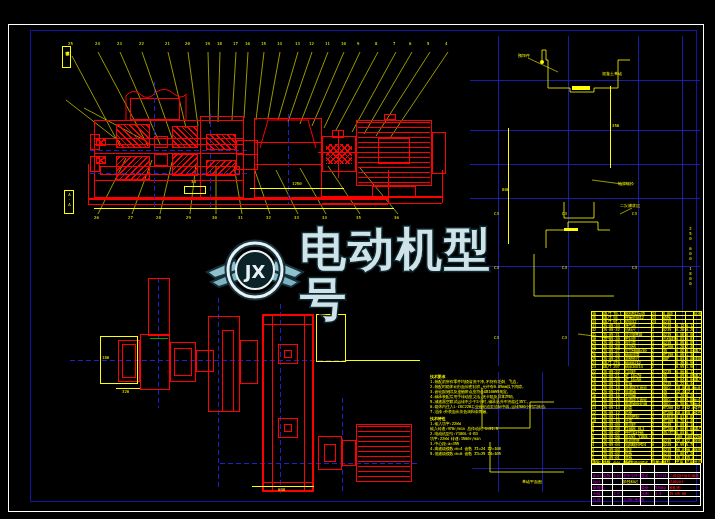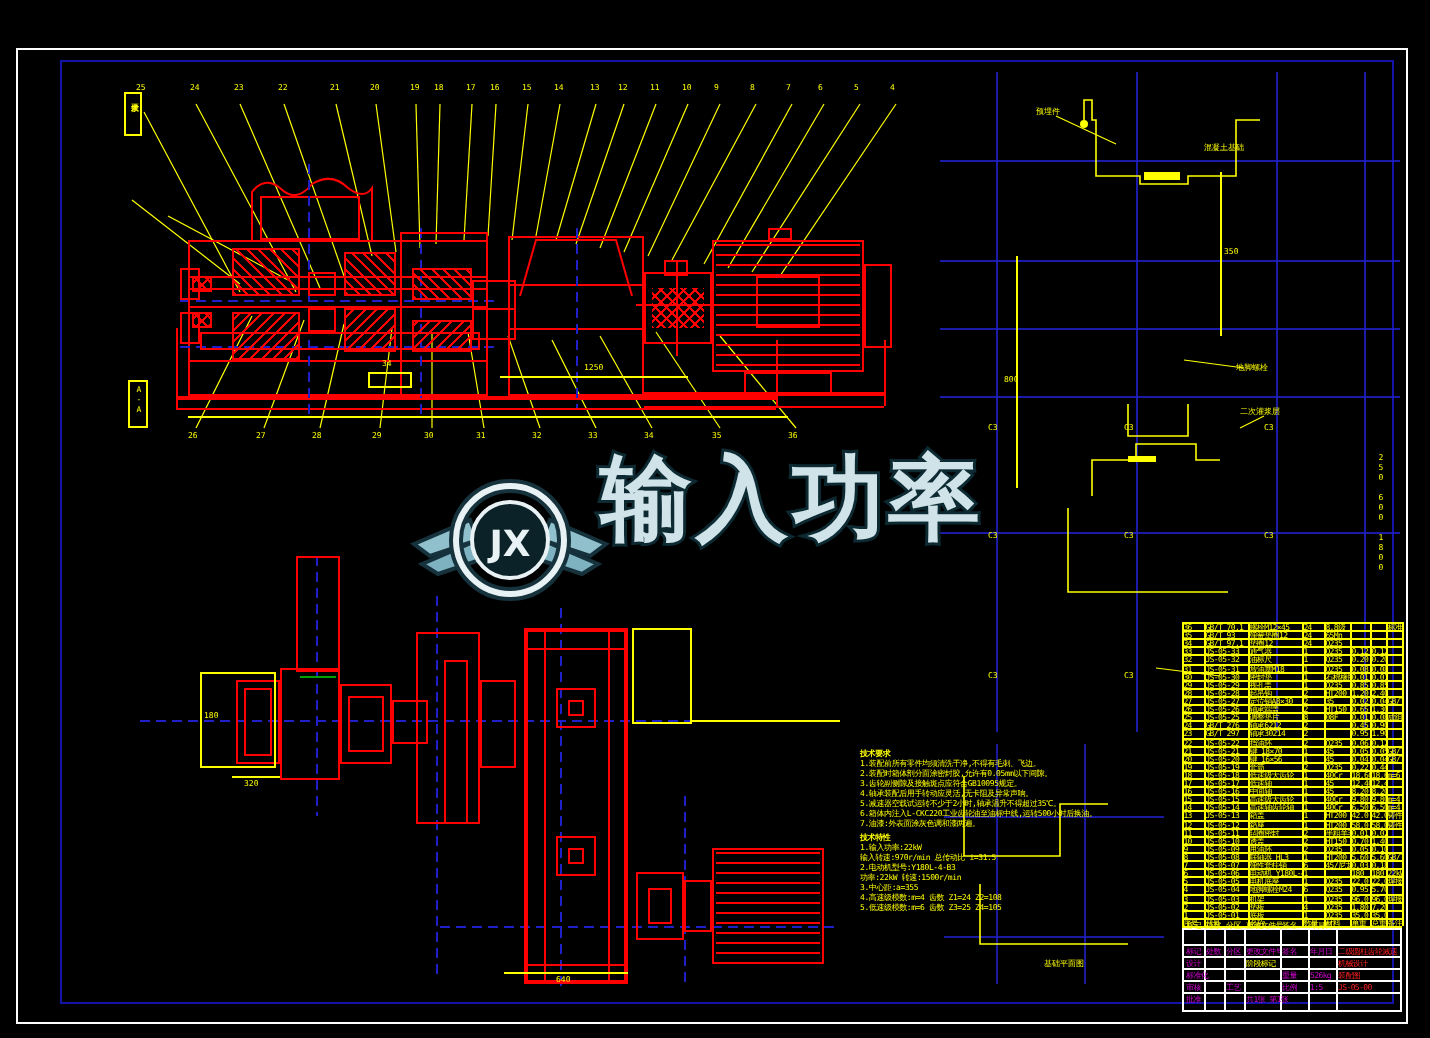--- a/index.html
+++ b/index.html
@@ -760,16 +760,16 @@
         <path d="M6 56 L34 44 L38 53 L14 61 Z" fill="#7fb2c0" stroke="#16323c" stroke-width="2"></path>
         <path d="M98 46 L70 34 L66 44 L90 52 Z" fill="#8fc0cc" stroke="#16323c" stroke-width="2"></path>
         <path d="M94 56 L66 44 L62 53 L86 61 Z" fill="#7fb2c0" stroke="#16323c" stroke-width="2"></path>
 
         <circle cx="50" cy="44" r="27" fill="none" stroke="#16323c" stroke-width="7"></circle>
         <circle cx="50" cy="44" r="27" fill="none" stroke="#e8f2f5" stroke-width="3"></circle>
         <circle cx="50" cy="44" r="19" fill="#0c2229" stroke="#e8f2f5" stroke-width="2"></circle>
         <text x="50" y="52" font-family="DejaVu Sans, sans-serif" font-size="18" font-weight="bold" fill="#e8f2f5" text-anchor="middle">JX</text>
       </g>
     </svg>
-    <div id="wm-text">输入功率</div>
+    <div id="wm-text">电动机型号</div>
   </div>
 
 </div>
 
 </body></html>

